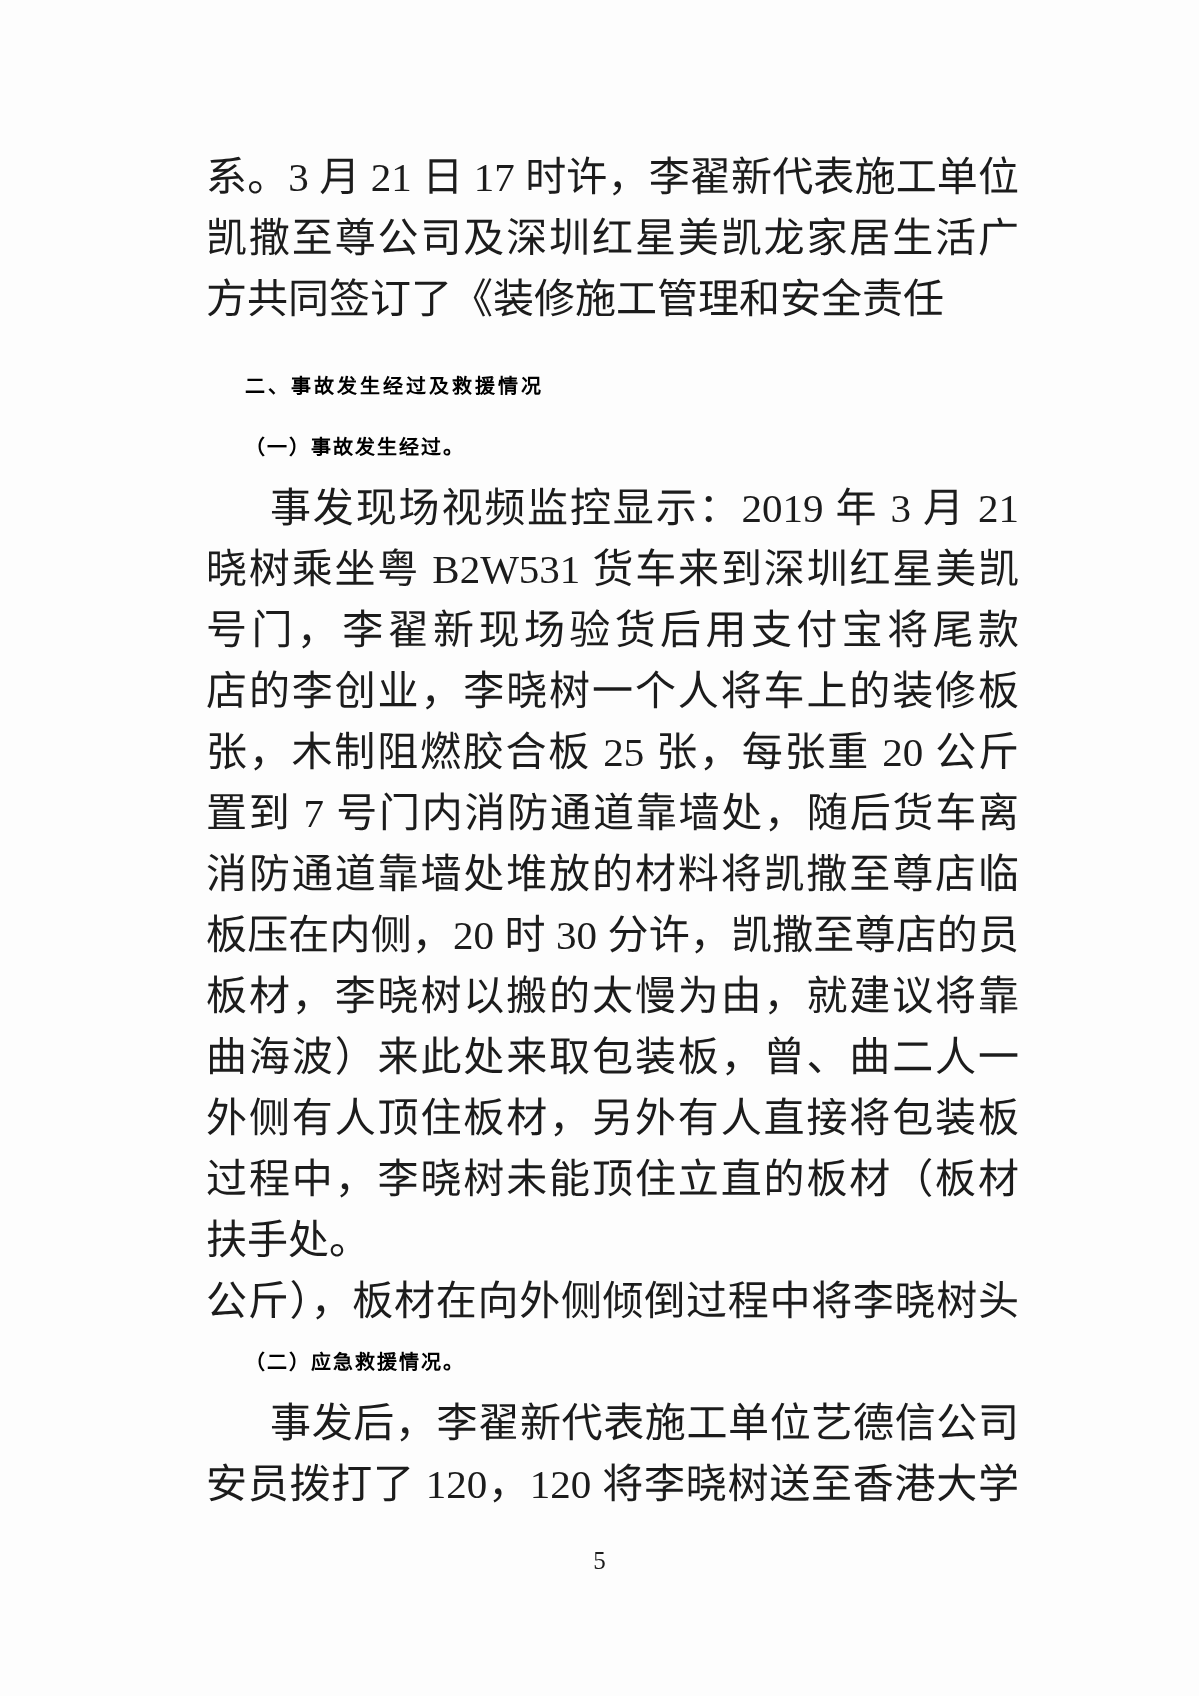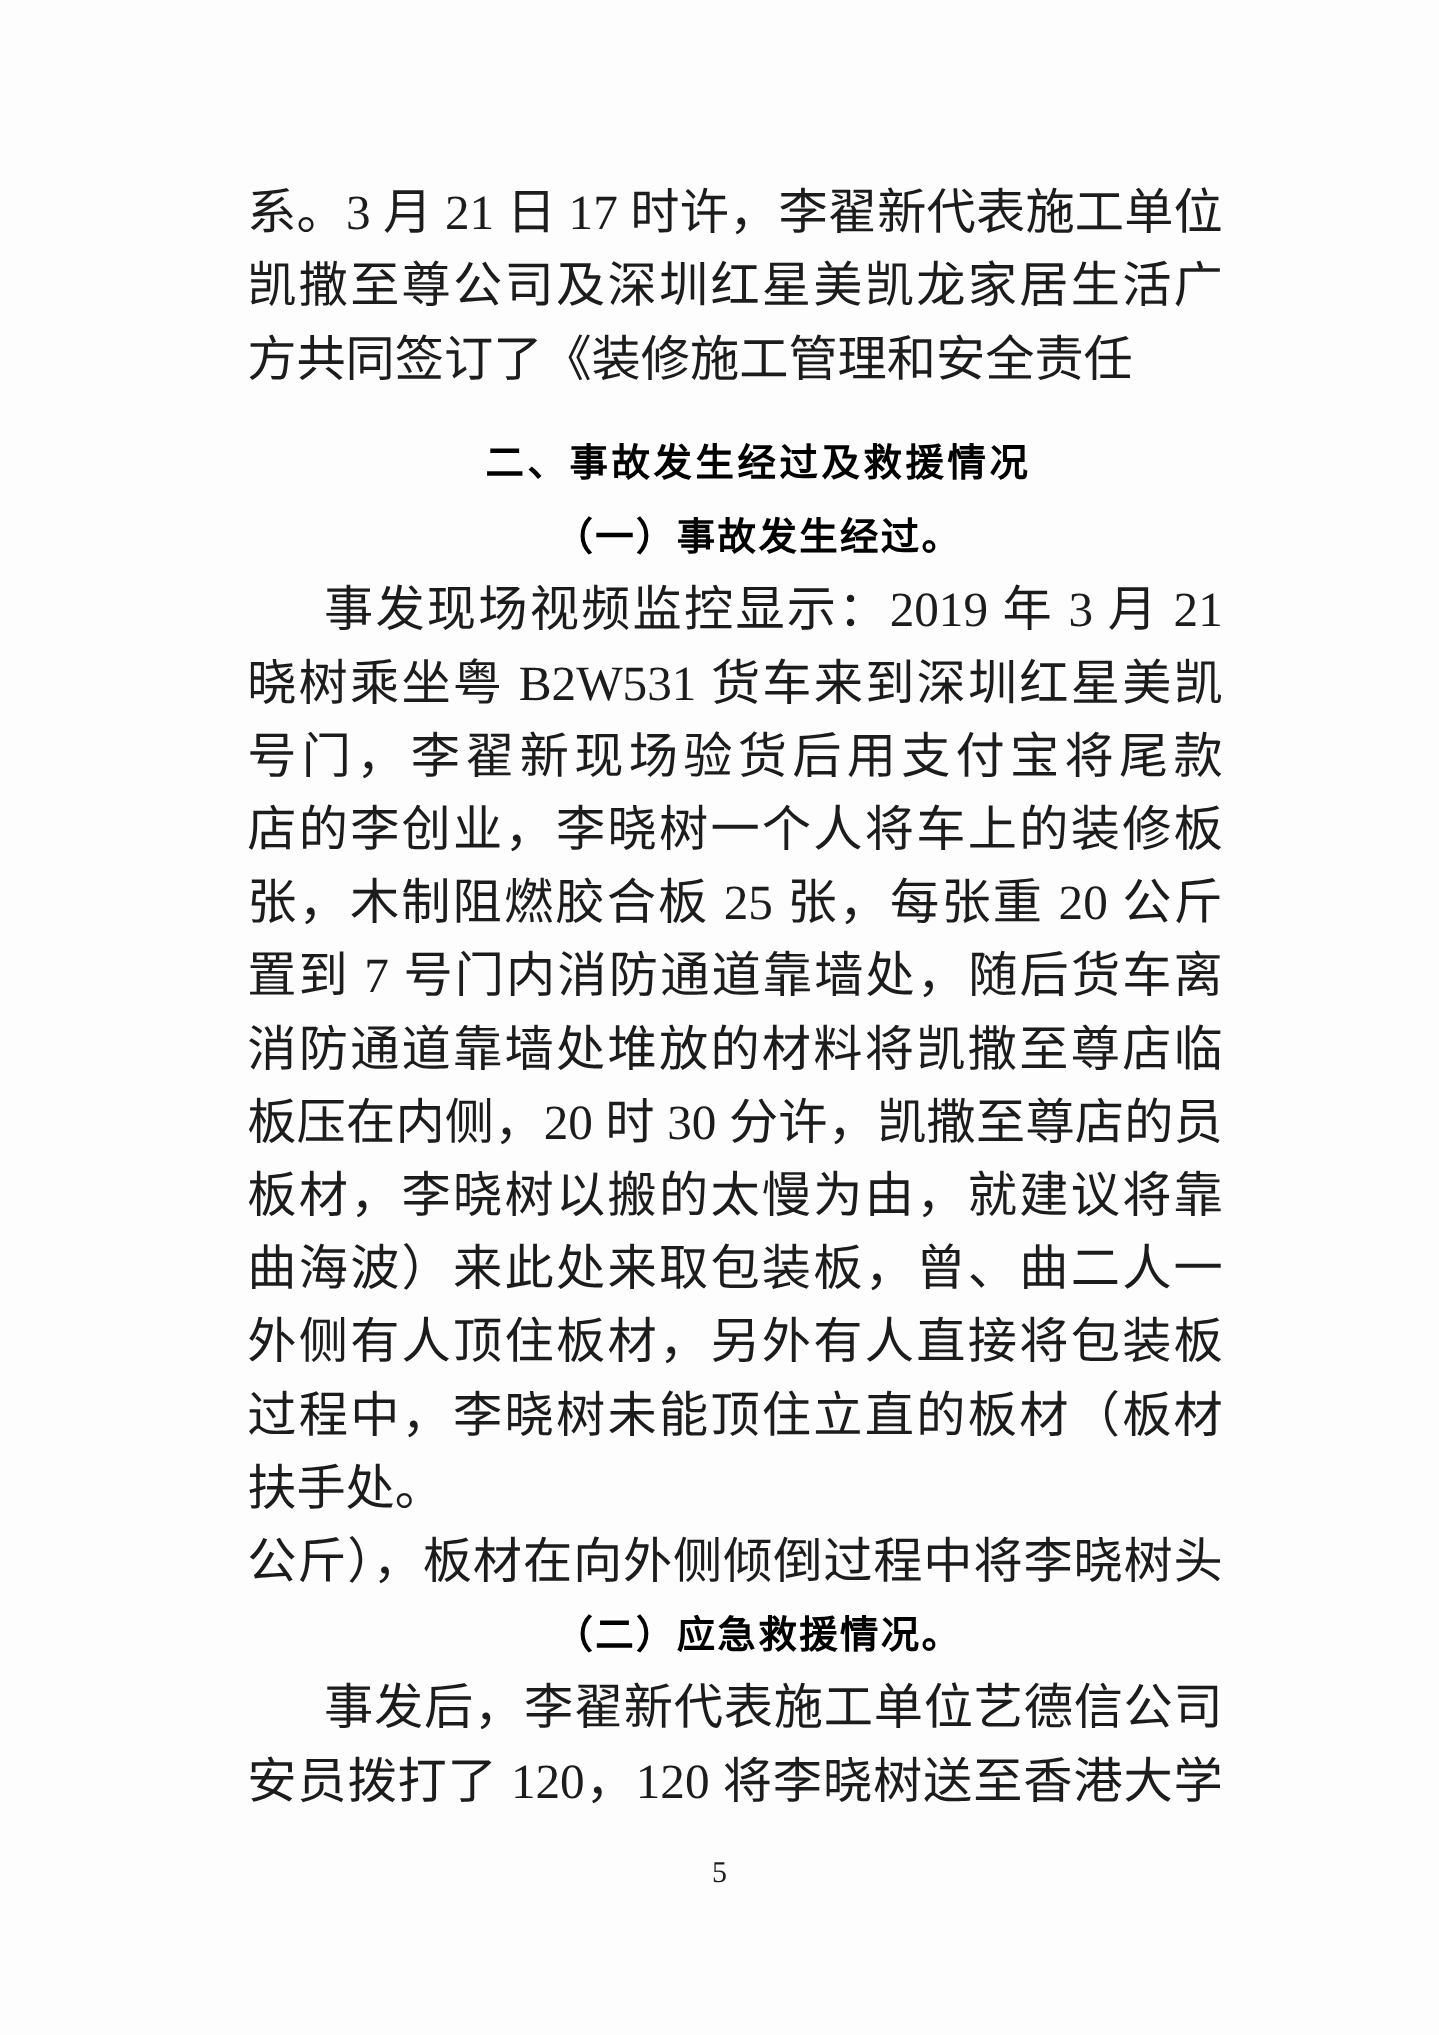--- a/index.html
+++ b/index.html
@@ -44,27 +44,26 @@
     text-align-last: justify;
     text-justify: inter-character;
   }
   .line.indent {
     text-indent: 64px;
   }
   .heading {
     font-family: "Liberation Sans", "DejaVu Sans", sans-serif;
     font-weight: 700;
     color: var(--heading-ink);
-    font-size: 32px;
+    font-size: 20px;
     line-height: 61px;
     height: 61px;
     text-indent: 64px;
     letter-spacing: 2px;
     overflow: hidden;
-    text-align: center;
   }
   .heading.section {
     margin-top: 26px;
     letter-spacing: 3px;
   }
   .page-number {
     position: absolute;
     left: 0;
     right: 0;
     top: 1546px;

